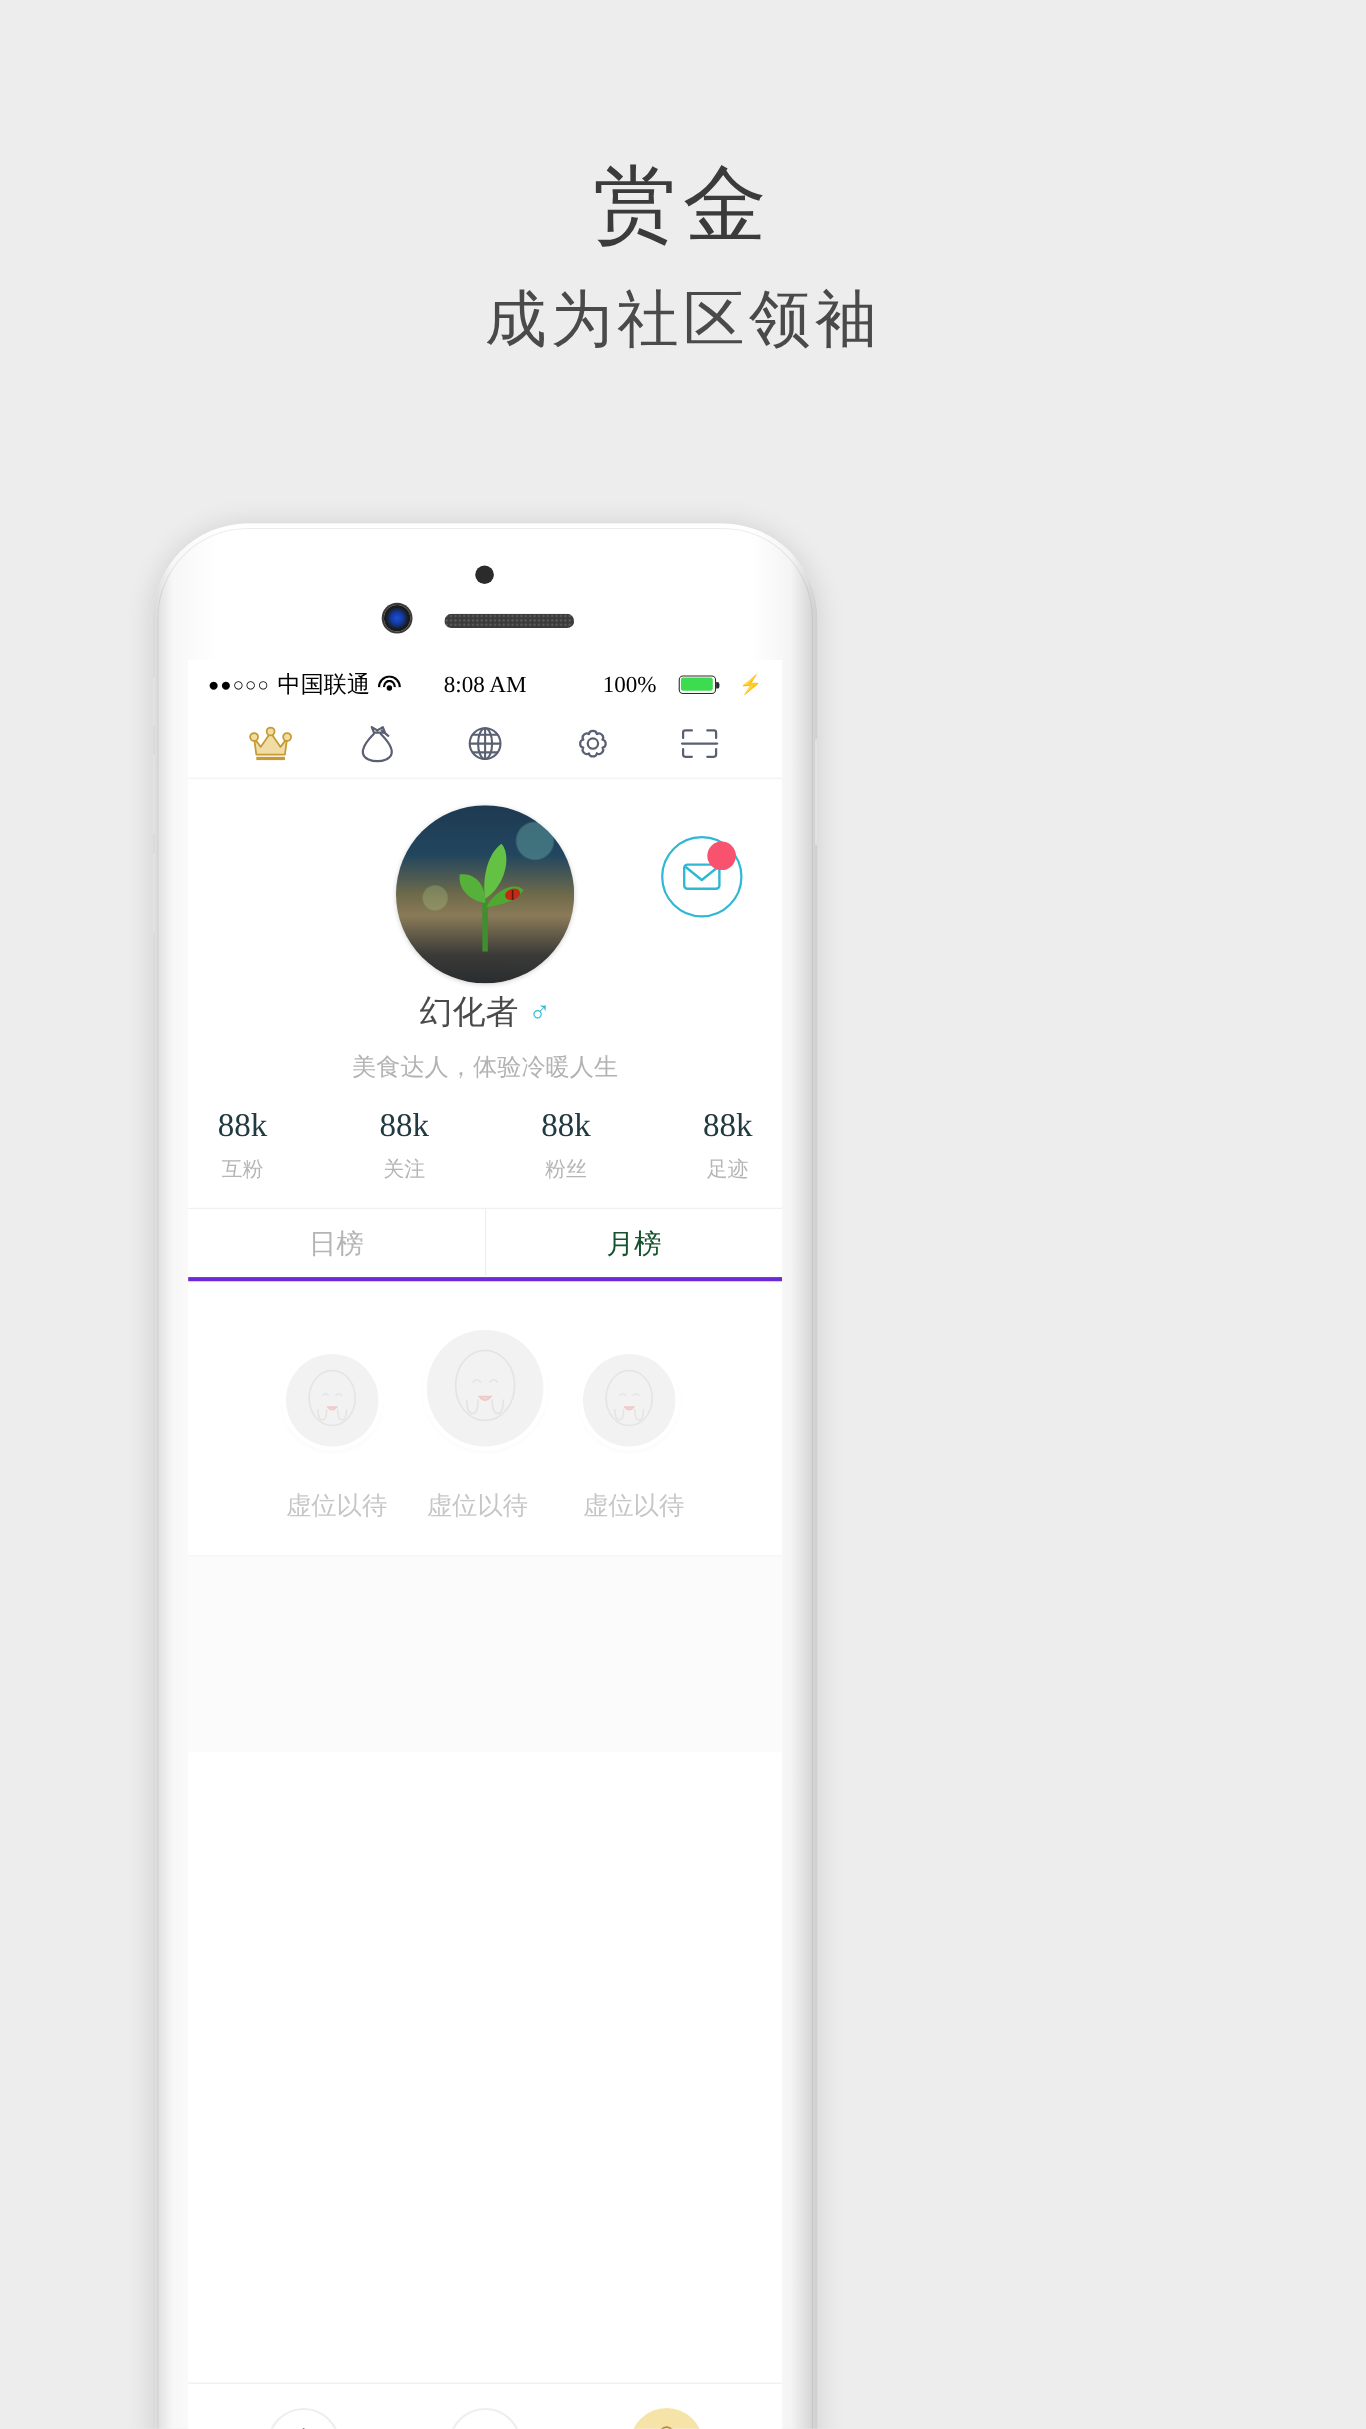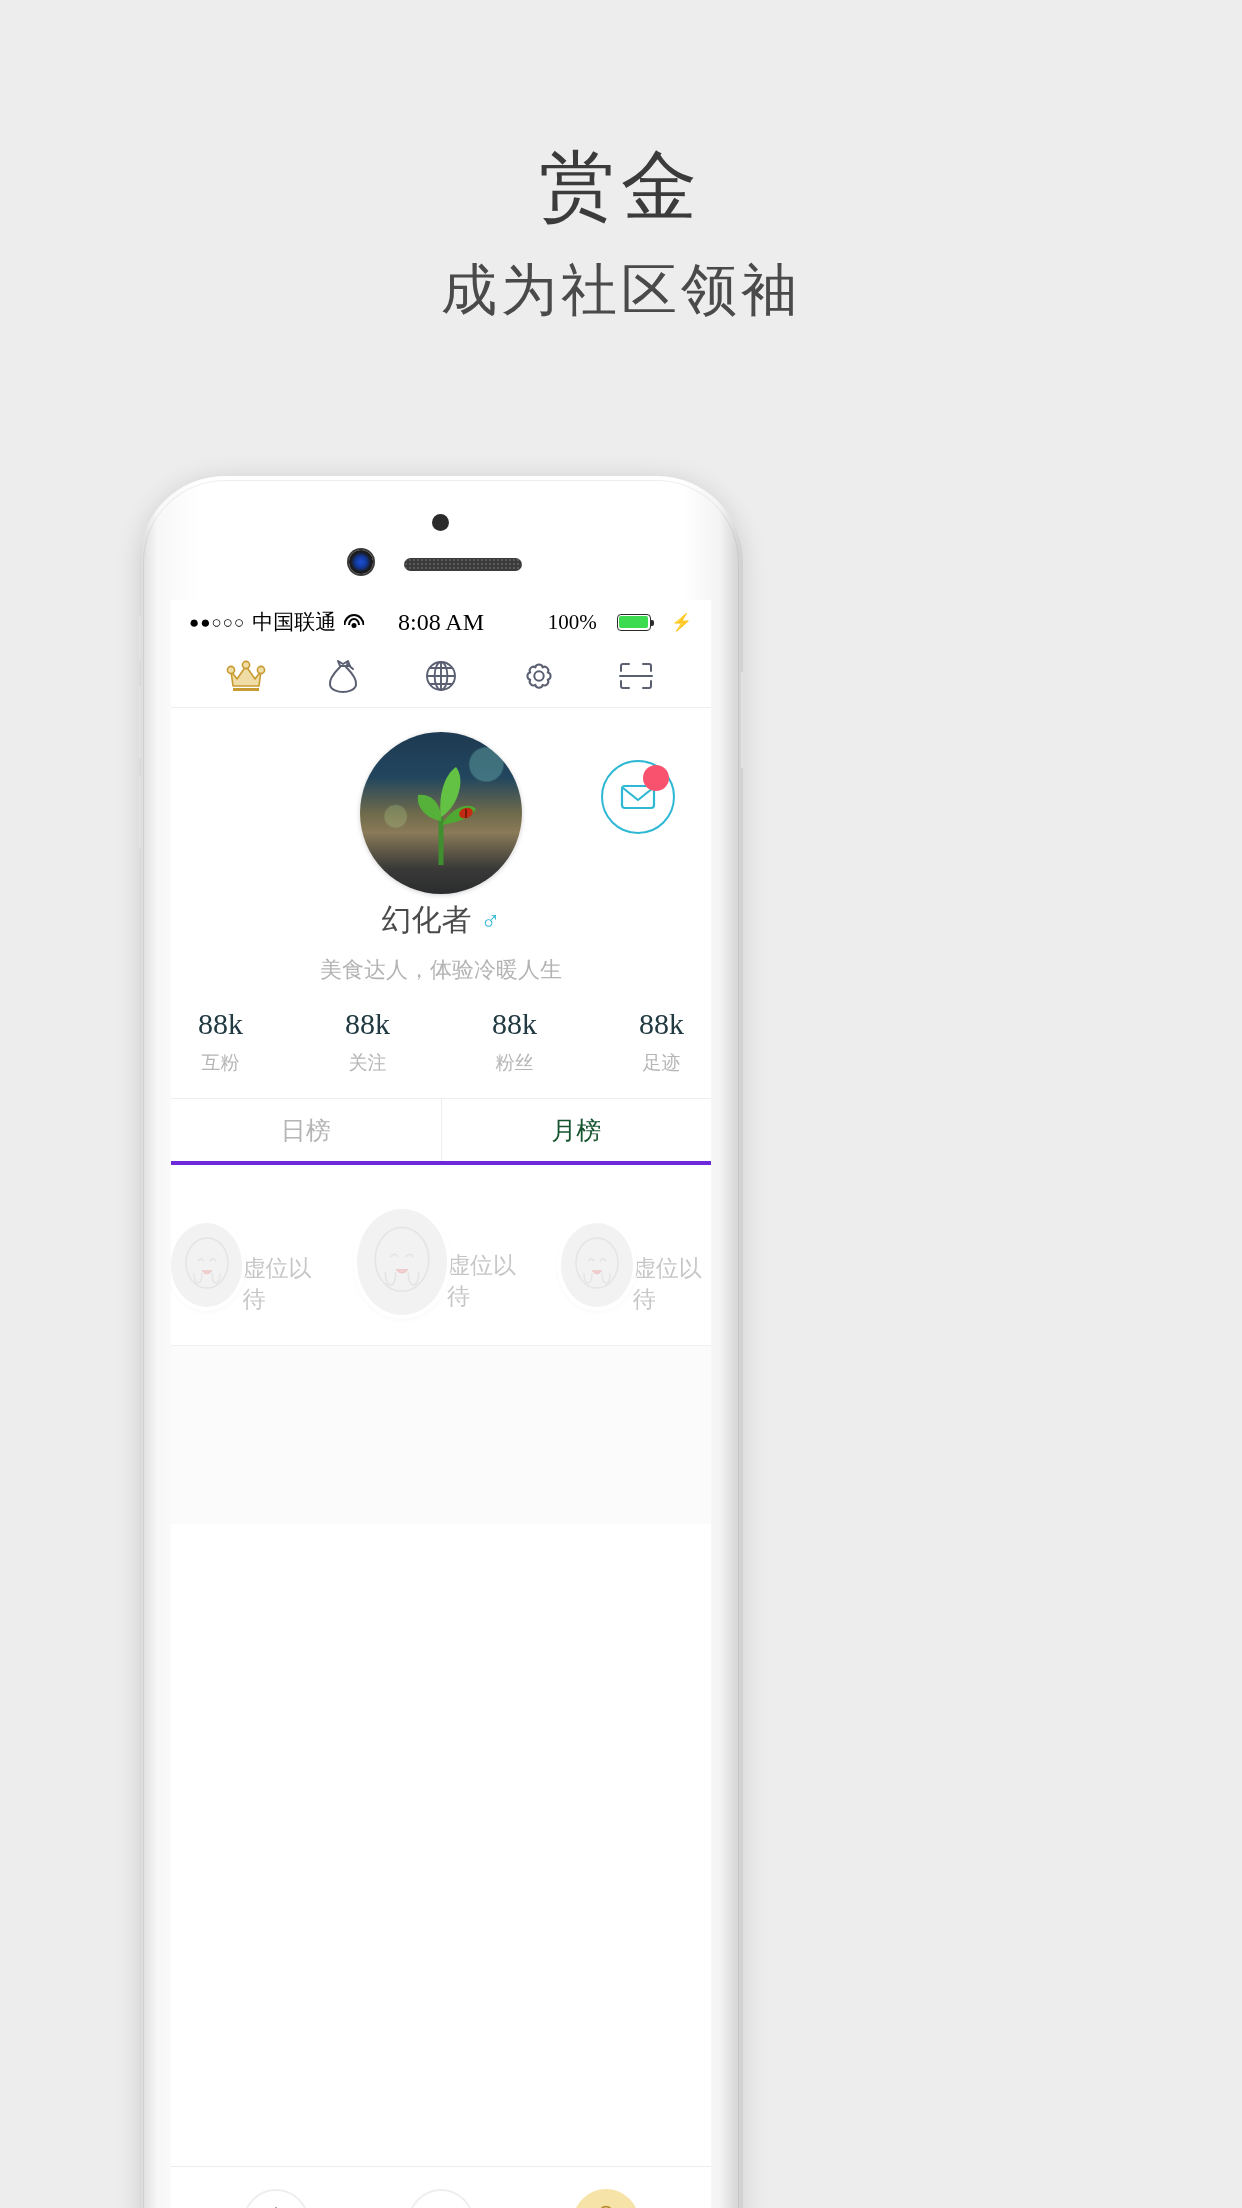--- a/index.html
+++ b/index.html
@@ -70,21 +70,21 @@
   }
   .sb-left { display:flex; align-items:center; gap:7px; flex:1; }
   .dots { letter-spacing:1px; font-size:17px; line-height:1; }
   .carrier { font-size:21px; font-family:"DejaVu Sans","Liberation Sans",sans-serif; }
   .wifi { display:inline-block; width:22px; height:16px; position:relative; }
   .wifi i { position:absolute; border:2.4px solid #000; border-bottom:none;
             border-radius:50% 50% 0 0 / 100% 100% 0 0; left:50%; transform:translateX(-50%); }
   .wifi i:nth-child(1){ width:21px; height:11px; top:0; }
   .wifi i:nth-child(2){ width:12px; height:7px;  top:4px; }
   .wifi i:nth-child(3){ width:5px;  height:5px;  top:9px; border-radius:50%; background:#000; border:none; }
-  .sb-center { font-size:24px; text-align:right; }
+  .sb-center { font-size:21px; text-align:right; }
   .sb-right { flex:1; display:flex; align-items:center; justify-content:flex-end; gap:20px; font-size:21px; }
   .battery { width:34px; height:17px; border:1.6px solid #2b2b2b; border-radius:4px; padding:1.5px; position:relative; }
   .battery::after{ content:""; position:absolute; right:-4px; top:5px; width:2.5px; height:6px; background:#2b2b2b; border-radius:0 2px 2px 0; }
   .battery span{ display:block; height:100%; background:#3ddc50; border-radius:2px; }
   .bolt { font-size:17px; margin-left:1px; }
 
   
   .toolbar {
     height:64px; display:flex; align-items:center; justify-content:space-around;
     padding:0 26px; border-bottom:1px solid #eeeeee; background:#fff;
@@ -133,21 +133,21 @@
   .tabs { display:flex; height:66px; border-bottom:4px solid #6d28d9; background:#fff; }
   .tab { flex:1; display:flex; align-items:center; justify-content:center; font-size:25px;
          color:#b5b5b5; cursor:pointer; font-weight:300;
          font-family:"DejaVu Sans","Liberation Sans",sans-serif; }
   .tab + .tab { border-left:1px solid #eeeeee; }
   .tab.active { color:#14532d; }
 
   
   .podium { display:flex; align-items:flex-end; justify-content:center; gap:36px;
             padding:44px 0 30px; border-bottom:1px solid #f0f0f0; background:#fff; }
-  .rank { display:flex; flex-direction:row; align-items:center; cursor:pointer; }
+  .rank { display:flex; flex-direction:column; cursor:pointer; }
   .rank-av { position:relative; border-radius:50%; background:#f2f2f2;
              box-shadow:0 0 0 4px #ffffff, 0 2px 8px rgba(0,0,0,.07);
              display:flex; align-items:center; justify-content:center; }
   .rank.r1 .rank-av { width:106px; height:106px; }
   .rank.r2 .rank-av, .rank.r3 .rank-av { width:84px; height:84px; }
   .rank-label { margin-top:38px; font-size:23px; color:#c6c6c6; font-weight:300;
                 font-family:"DejaVu Sans","Liberation Sans",sans-serif; }
 
   .filler { background:#fbfbfb; height:178px; }
 

